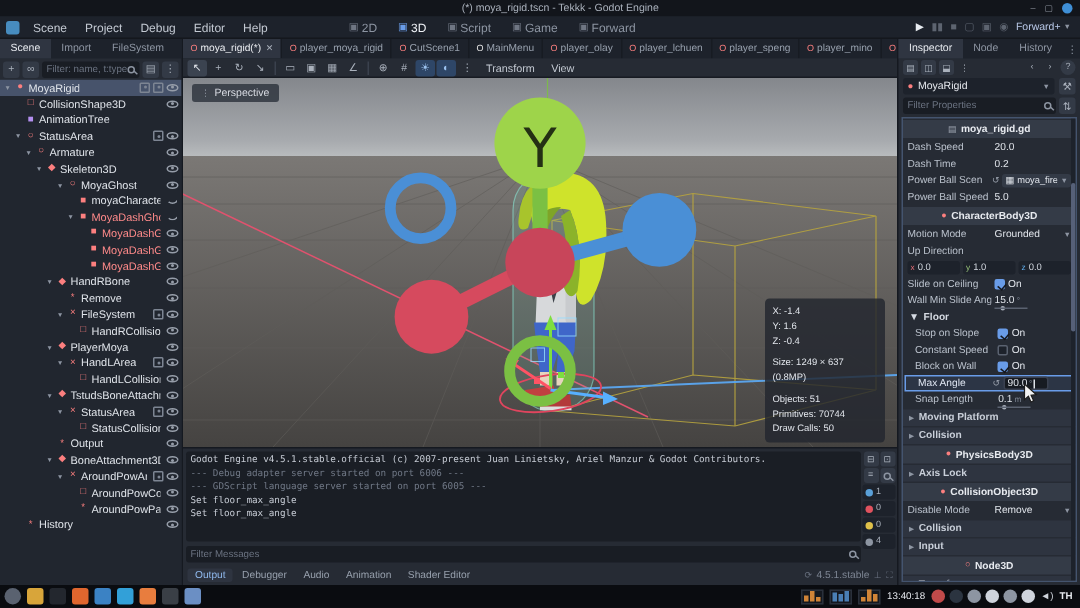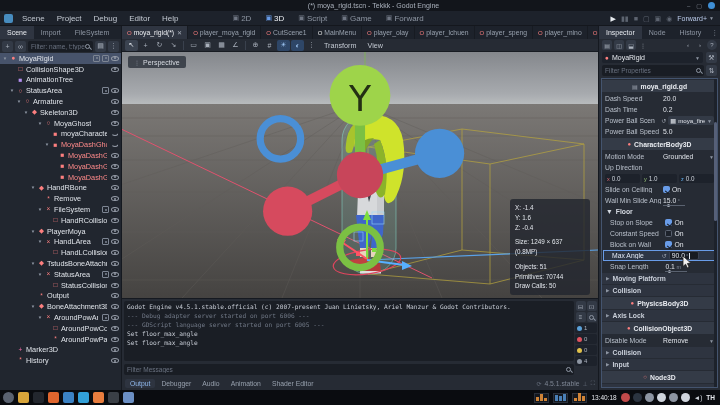--- a/index.html
+++ b/index.html
@@ -434,27 +434,20 @@
           </div>
           <div class="tree-row" style="padding-left: 44px;">
             <span class="caret"></span>
             <span class="nicon" style="color: rgb(252, 127, 127);">*</span>
             <span class="nlabel">AroundPowParticle</span>
             <span class="sp"></span>
             <span class="eye"></span>
           </div>
           <div class="tree-row" style="padding-left: 9px;">
             <span class="caret"></span>
-            <span class="nicon" style="color: rgb(240, 107, 168);">+</span>
-            <span class="nlabel">Marker3D</span>
-            <span class="sp"></span>
-            <span class="eye"></span>
-          </div>
-          <div class="tree-row" style="padding-left: 9px;">
-            <span class="caret"></span>
             <span class="nicon" style="color: rgb(252, 127, 127);">*</span>
             <span class="nlabel">History</span>
             <span class="sp"></span>
             <span class="eye"></span>
           </div>
         </div>
     </div>
 
     <div class="center">
       <div class="scene-tabs">

